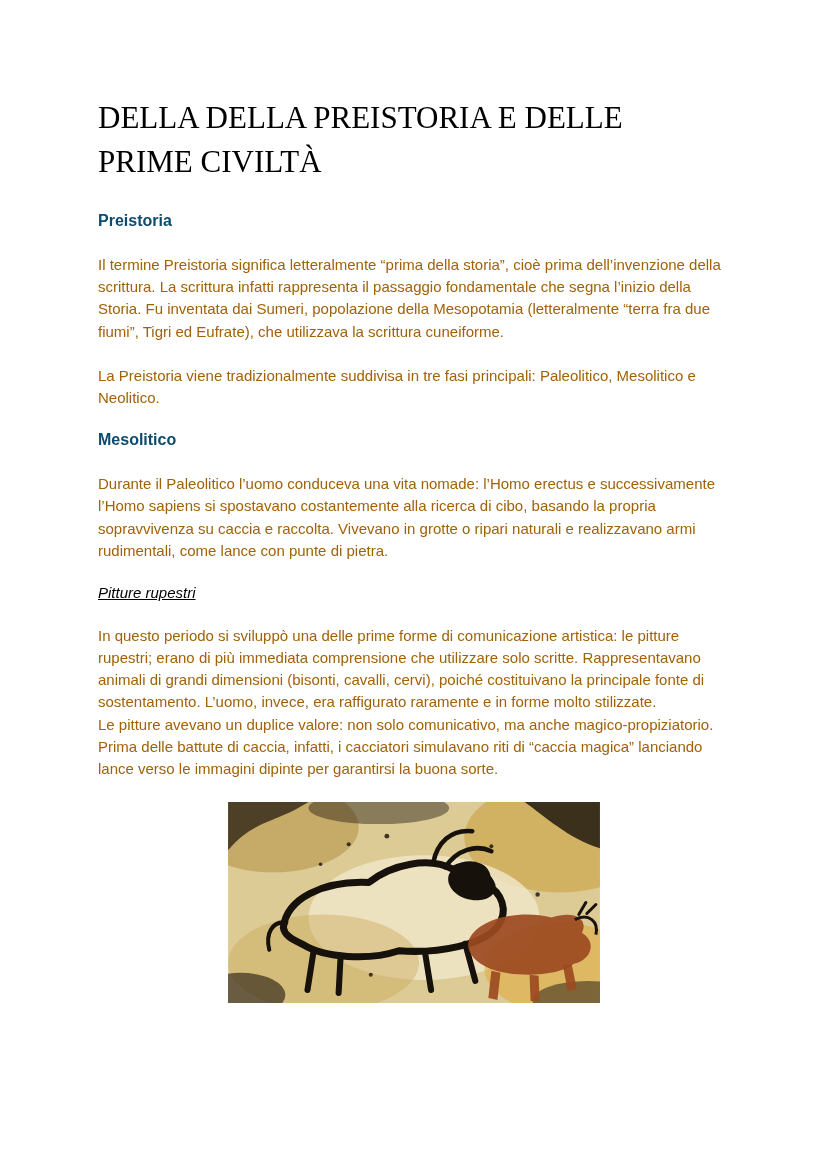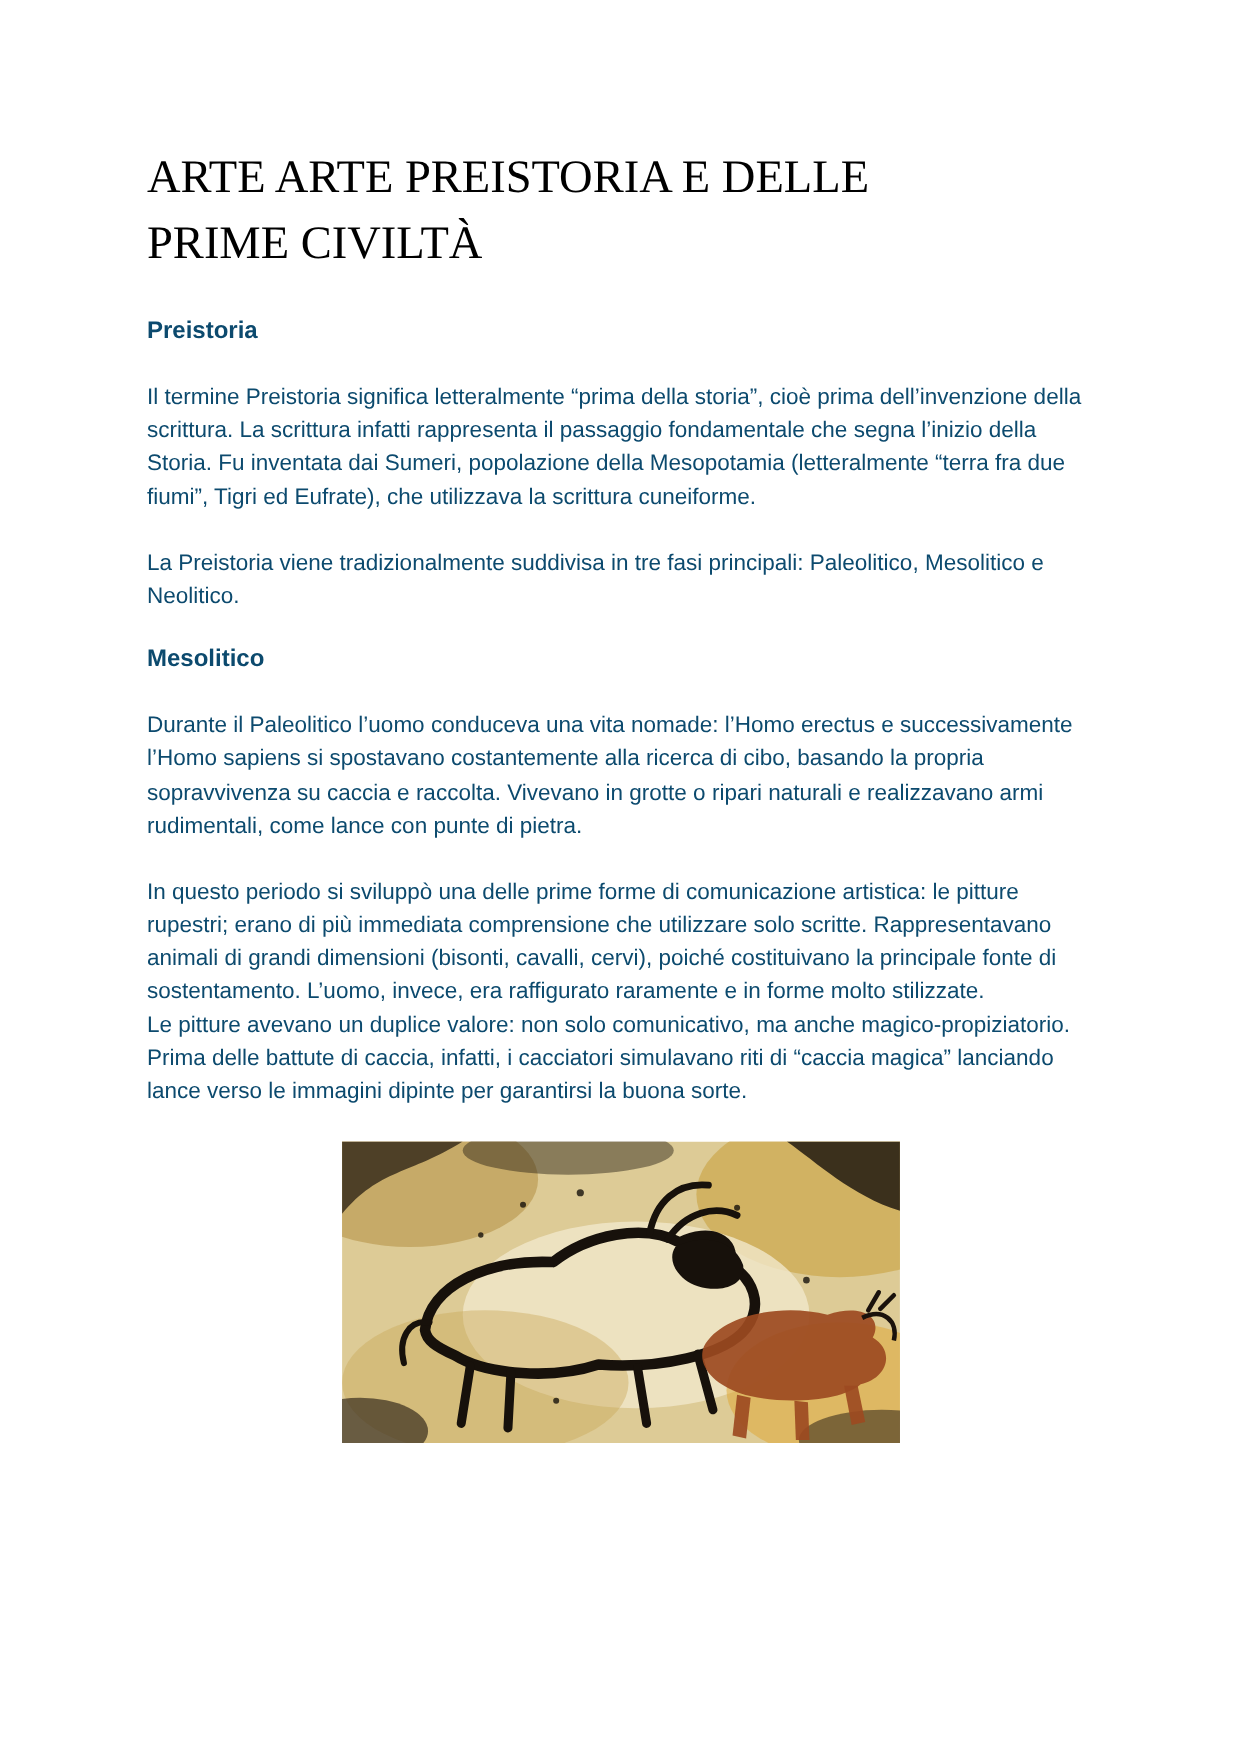--- a/index.html
+++ b/index.html
@@ -32,49 +32,50 @@
     font-weight: 400;
     font-style: italic;
     text-decoration: underline;
     margin: 18px 0 24px 0;
     color: #000000;
   }
   .body {
     font-size: 15px;
     line-height: 1.48;
     margin: 0 0 22px 0;
-    color: #0c4a6e;
+    color: #a16207;
   }
   .pline { display: block; }
   .figure {
     margin: 6px 0 28px 0;
     text-align: center;
   }
   .figure svg { display: inline-block; vertical-align: top; }
 </style>
 </head>
 <body>
 
 <div class="page">
 
   <h1 class="title">
-    <span class="tline">ARTE ARTE PREISTORIA E DELLE</span>
+    <span class="tline">DELLA DELLA PREISTORIA E DELLE</span>
     <span class="tline">PRIME CIVILTÀ</span>
   </h1>
 
   <h2 class="h2">Preistoria</h2>
 
   <p class="body">Il termine Preistoria significa letteralmente “prima della storia”, cioè prima dell’invenzione della scrittura. La scrittura infatti rappresenta il passaggio fondamentale che segna l’inizio della Storia. Fu inventata dai Sumeri, popolazione della Mesopotamia (letteralmente “terra fra due fiumi”, Tigri ed Eufrate), che utilizzava la scrittura cuneiforme.</p>
 
   <p class="body">La Preistoria viene tradizionalmente suddivisa in tre fasi principali: Paleolitico, Mesolitico e Neolitico.</p>
 
   <h2 class="h2">Mesolitico</h2>
 
   <p class="body">Durante il Paleolitico l’uomo conduceva una vita nomade: l’Homo erectus e successivamente l’Homo sapiens si spostavano costantemente alla ricerca di cibo, basando la propria sopravvivenza su caccia e raccolta. Vivevano in grotte o ripari naturali e realizzavano armi rudimentali, come lance con punte di pietra.</p>
 
+  <h3 class="h3">Pitture rupestri</h3>
 
   <p class="body">
     <span class="pline">In questo periodo si sviluppò una delle prime forme di comunicazione artistica: le pitture rupestri; erano di più immediata comprensione che utilizzare solo scritte. Rappresentavano animali di grandi dimensioni (bisonti, cavalli, cervi), poiché costituivano la principale fonte di sostentamento. L’uomo, invece, era raffigurato raramente e in forme molto stilizzate.</span>
     <span class="pline">Le pitture avevano un duplice valore: non solo comunicativo, ma anche magico-propiziatorio. Prima delle battute di caccia, infatti, i cacciatori simulavano riti di “caccia magica” lanciando lance verso le immagini dipinte per garantirsi la buona sorte.</span>
   </p>
 
   <figure class="figure">
     <svg width="372" height="201" viewBox="0 0 370 200" xmlns="http://www.w3.org/2000/svg" role="img">
       <rect x="0" y="0" width="370" height="200" fill="#ddcb96"></rect>
       <ellipse cx="45" cy="25" rx="85" ry="45" fill="#b08a3a" opacity="0.5"></ellipse>

